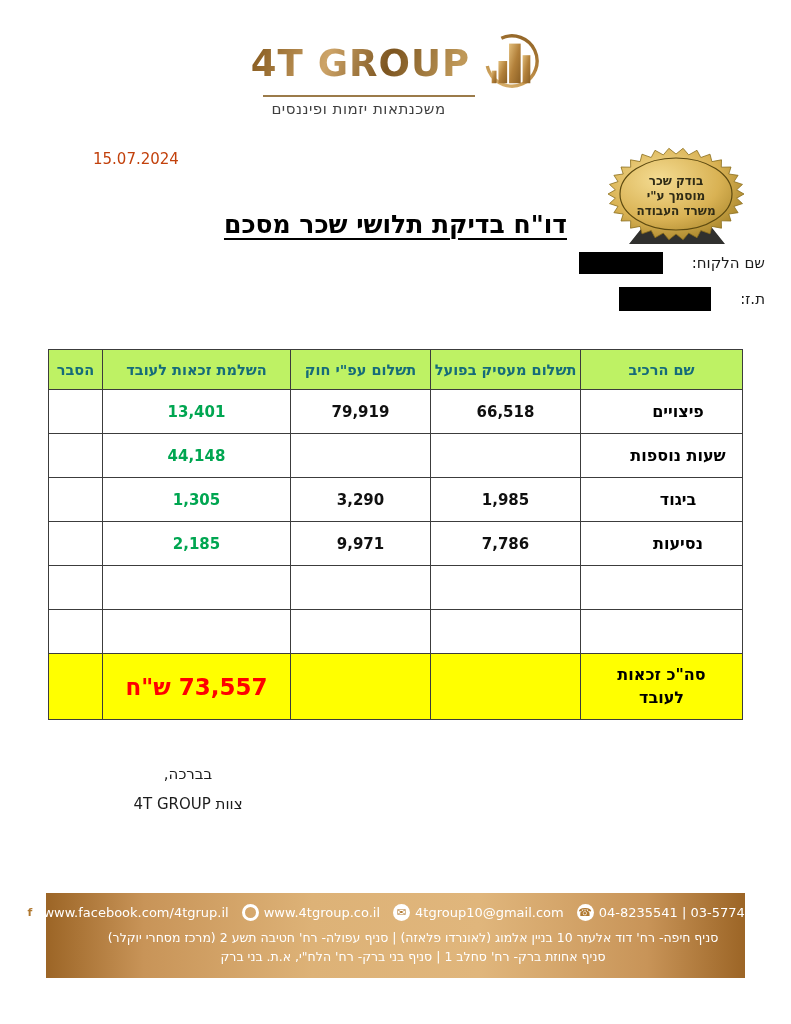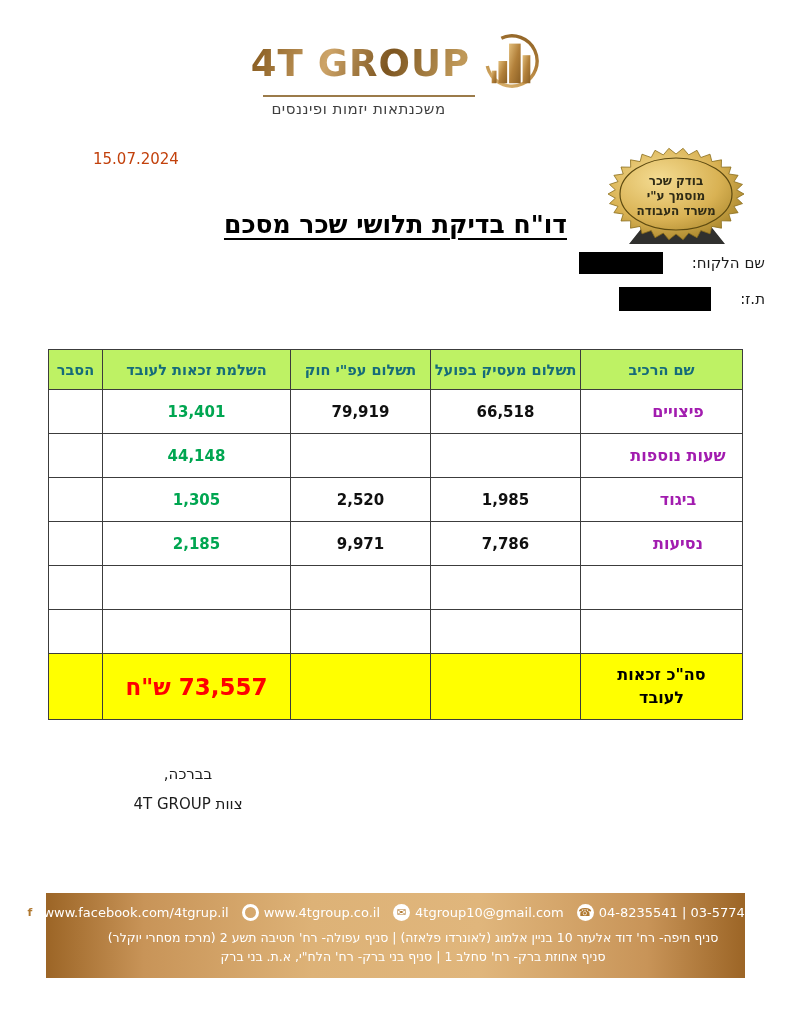--- a/index.html
+++ b/index.html
@@ -45,21 +45,21 @@
   .redact { background:#000; }
   .redact-name { width:84px; height:22px; }
   .redact-id { width:92px; height:24px; }
 
   
   .tbl-wrap { position:absolute; left:48px; top:349px; }
   table { border-collapse:collapse; direction:rtl; table-layout:fixed; width:694px; }
   th, td { border:1px solid #3c3c3c; text-align:center; vertical-align:middle; overflow:hidden; }
   thead th { background:#bef264; color:#156b7a; font-size:14.5px; font-weight:bold; height:40px; }
   tbody tr { height:44px; }
-  td.name-cell { font-weight:bold; font-size:16px; color:#a21caf;padding-left:33px; }
+  td.name-cell { font-weight:bold; font-size:16px; color:#000000;padding-left:33px; }
   td.num { font-weight:bold; font-size:15px; color:#101010; }
   td.num.green { color:#00a651; }
   tr.total-row { height:66px; }
   tr.total-row td { background:#ffff00; }
   td.total-label { font-weight:bold; font-size:16px; color:#000; line-height:1.4; padding:0 16px; }
   td.total-value { color:#ff0000; font-weight:bold; font-size:23px; direction:rtl; }
 
   
   .signoff { position:absolute; left:128px; top:765px; width:120px; text-align:center; direction:rtl; color:#1c1c1c; }
   .signoff-line1 { font-size:15px; margin-bottom:12px; }
@@ -174,21 +174,21 @@
         <tr>
           <td class="name-cell">שעות נוספות</td>
           <td class="num"></td>
           <td class="num"></td>
           <td class="num green">44,148</td>
           <td></td>
         </tr>
         <tr>
           <td class="name-cell">ביגוד</td>
           <td class="num">1,985</td>
-          <td class="num">2,520</td>
+          <td class="num">3,290</td>
           <td class="num green">1,305</td>
           <td></td>
         </tr>
         <tr>
           <td class="name-cell">נסיעות</td>
           <td class="num">7,786</td>
           <td class="num">9,971</td>
           <td class="num green">2,185</td>
           <td></td>
         </tr>

